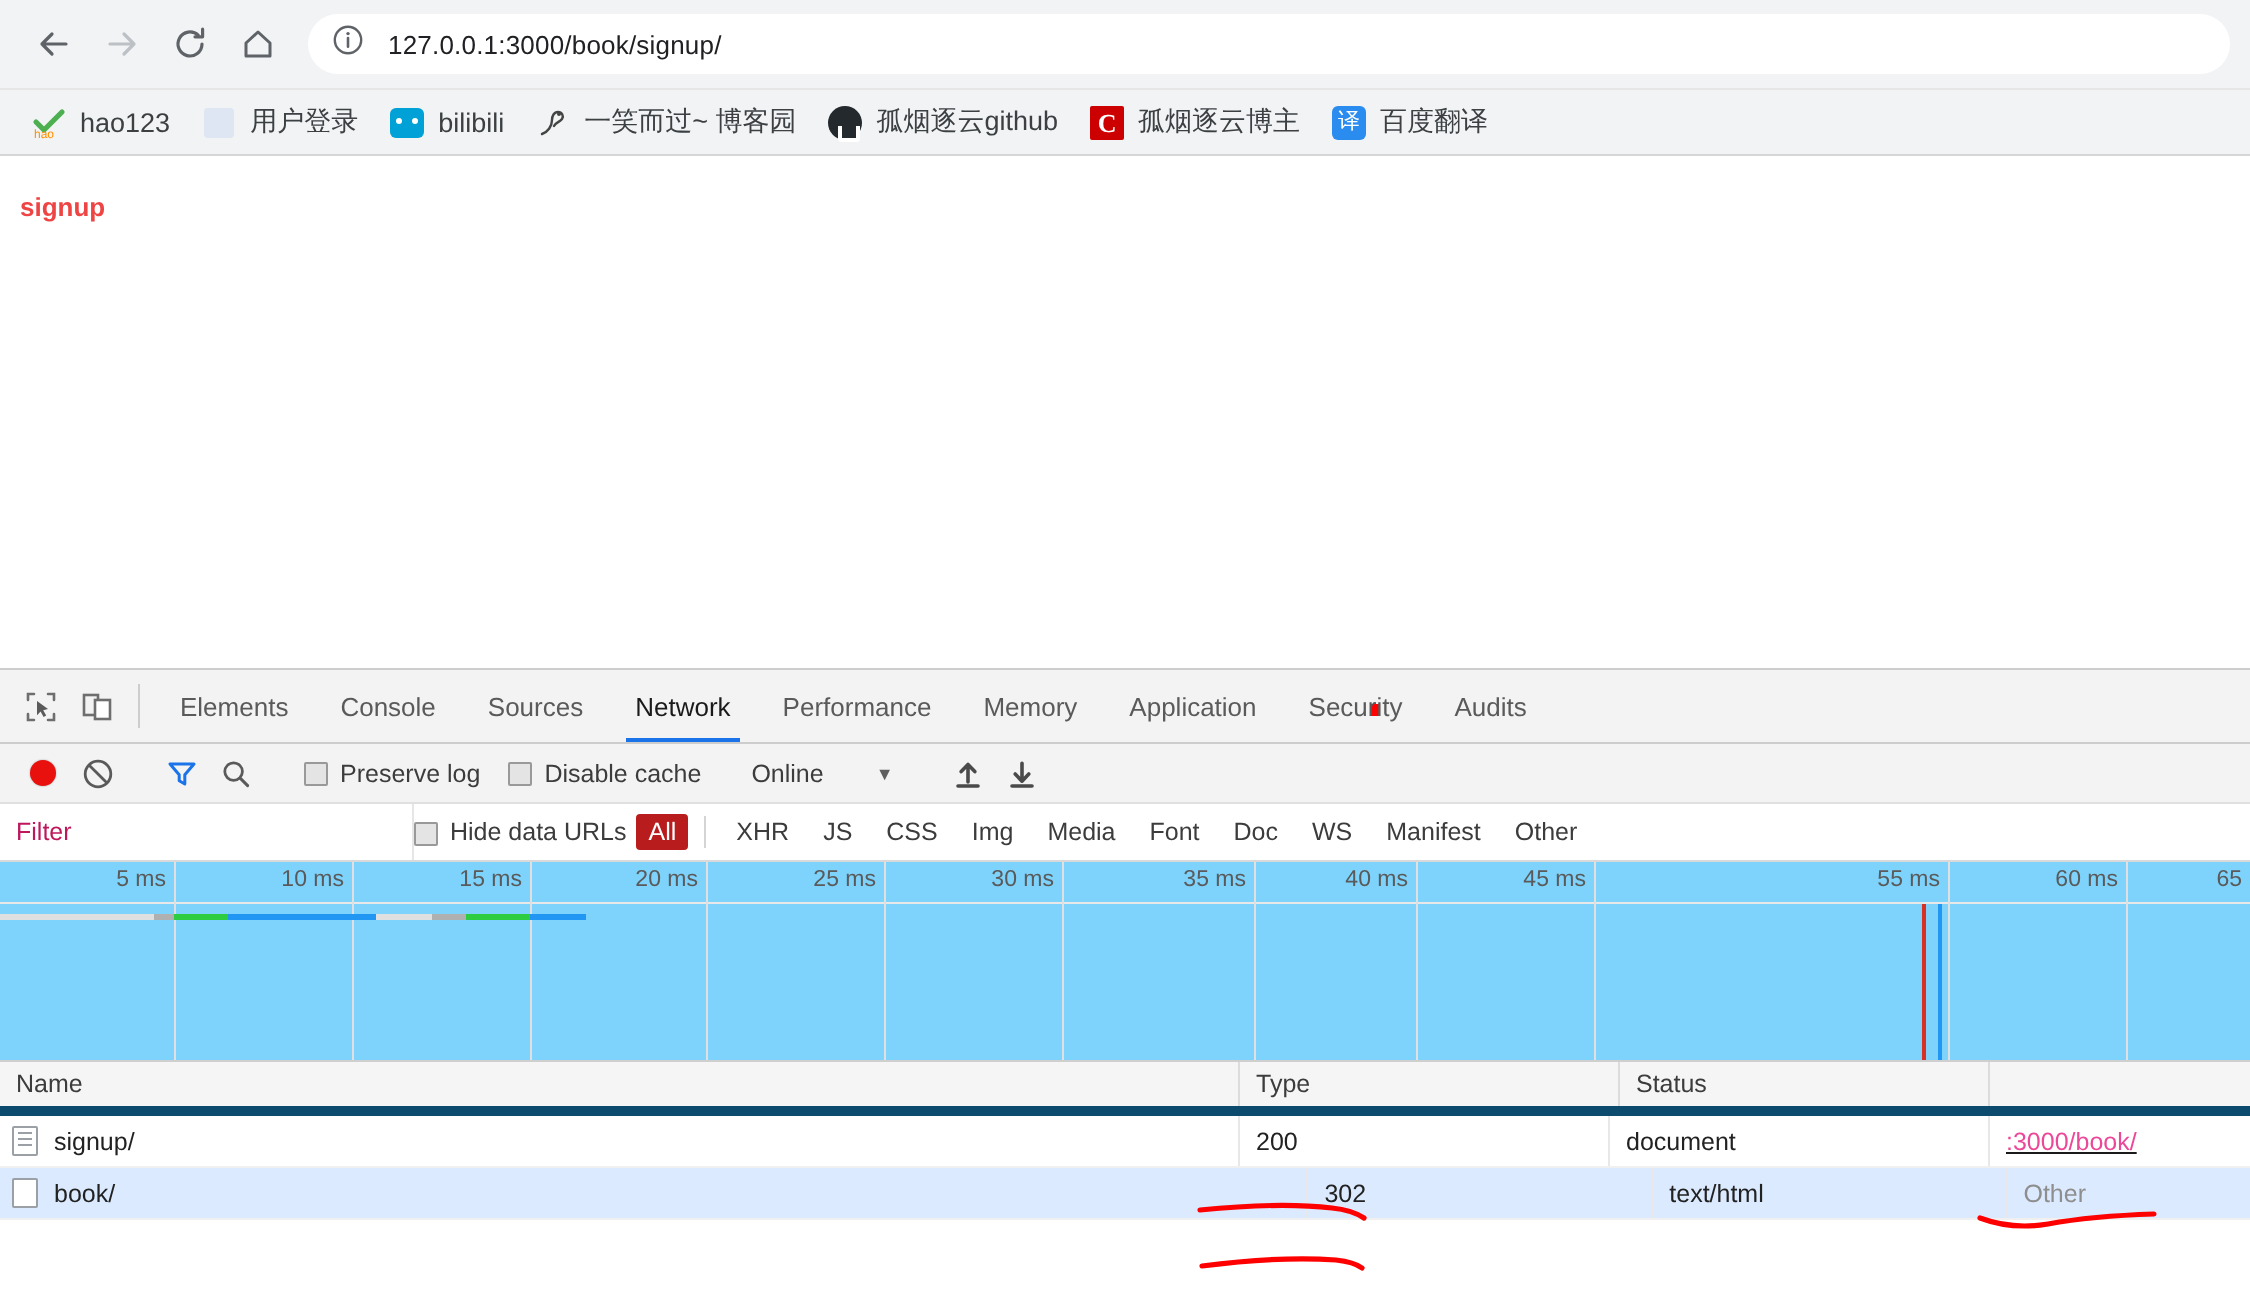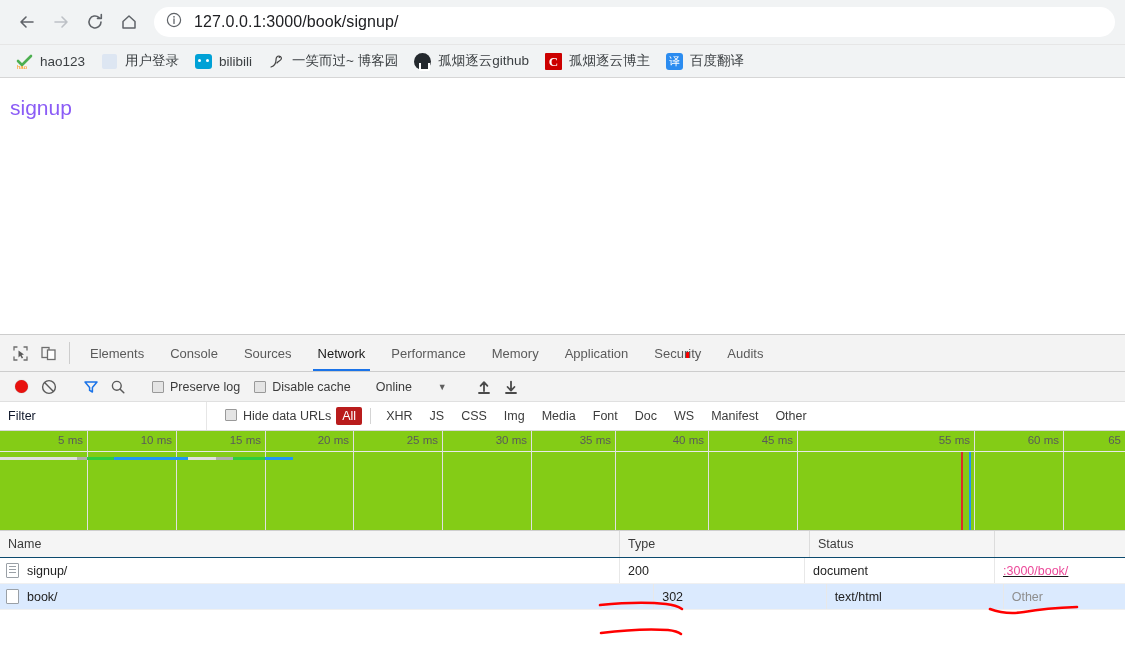--- a/index.html
+++ b/index.html
@@ -21,21 +21,21 @@
     border-radius: 50%; flex: 0 0 auto;
   }
   .nav-btn svg { display: block; }
   .omnibox {
     flex: 1 1 auto; height: 30px; background: #fff;
     border-radius: 16px; margin-left: 8px;
     display: flex; align-items: center; padding: 0 12px;
   }
   .omnibox .info-icon { flex: 0 0 auto; margin-right: 12px; }
   .omnibox-url {
-    font-size: 16px; color: #202124; letter-spacing: 0.1px;
+    font-size: 13px; color: #202124; letter-spacing: 0.1px;
     white-space: nowrap; overflow: hidden;
   }
 
   
   .bookmarks-bar {
     height: 33px; background: #f1f3f4;
     display: flex; align-items: center; padding: 0 8px;
     border-bottom: 1px solid #d6d6d6;
   }
   .bookmark {
@@ -79,21 +79,21 @@
     width: 17px; height: 17px; background: #2b8cf0;
     color: #fff; font-size: 11px; border-radius: 3px;
     display: flex; align-items: center; justify-content: center;
   }
 
   
   .page-content {
     height: 256px; background: #fff; position: relative;
     padding: 18px 10px;
   }
-  .page-heading { font-size: 21px; color: #8b5cf6; font-weight: normal; }
+  .page-heading { font-size: 13px; color: #ef4444; font-weight: bold; }
   .red-dot-annotation {
     position: absolute; left: 685px; top: 274px;
     width: 5px; height: 6px; background: #ff0000;
   }
 
   
   .devtools {
     border-top: 1px solid #cdcdcd; background: #fff;
     height: 301px; display: flex; flex-direction: column;
   }
@@ -153,39 +153,39 @@
   
   .filter-bar {
     height: 29px; background: #fff;
     border-bottom: 1px solid #d9d9d9;
     display: flex; align-items: center;
   }
   .filter-input {
     width: 207px; height: 100%; display: flex; align-items: center;
     padding-left: 8px; border-right: 1px solid #e6e6e6;
   }
-  .filter-input .ph { font-size: 12.5px; color: #0f172a; }
+  .filter-input .ph { font-size: 12.5px; color: #be185d; }
   .filter-check {
-    display: flex; align-items: flex-start; margin-left: 18px; flex: 0 0 auto;
+    display: flex; align-items: flex-end; flex: 0 0 auto;
   }
   .filter-check .box {
     width: 12px; height: 12px; border: 1px solid #999;
     background: #e4e4e4; border-radius: 1px; margin-right: 6px;
   }
   .filter-check .lbl { font-size: 12.5px; color: #3c3c3c; }
   .ftype {
     font-size: 12.5px; color: #3c3c3c; padding: 2px 6px;
     margin-left: 5px; border-radius: 2px; flex: 0 0 auto;
   }
   .ftype.sel { background: #b91c1c; color: #fff; }
   .fsep { width: 1px; height: 16px; background: #d4d4d4; margin: 0 4px 0 8px; }
 
   
   .overview {
-    height: 100px; background: #84cc16; position: relative;
+    height: 100px; background: #7dd3fc; position: relative;
     border-bottom: 1px solid #cfcfcf; overflow: hidden;
   }
   .ov-ruler {
     height: 21px; position: relative;
     border-bottom: 1px solid #e8e8e8;
   }
   .ov-tick {
     position: absolute; top: 0; height: 100px;
     border-right: 1px solid #e0e0e0;
   }
@@ -193,21 +193,21 @@
     position: absolute; right: 4px; top: 3px;
     font-size: 11.5px; color: #5a5a5a; white-space: nowrap;
   }
   .ov-bar { position: absolute; top: 26px; height: 3px; }
   .ev-line { position: absolute; top: 21px; width: 2px; height: 78px; }
 
   
   .net-table { flex: 1 1 auto; display: flex; flex-direction: column; }
   .th-row {
     height: 27px; background: #f5f5f5;
-    border-bottom: 1px solid #0c4a6e; display: flex;
+    border-bottom: 5px solid #0c4a6e; display: flex;
   }
   .th {
     font-size: 12.5px; color: #3c3c3c;
     display: flex; align-items: center; padding-left: 8px;
     border-right: 1px solid #dcdcdc;
   }
   .tr {
     height: 26px; display: flex; align-items: center;
     border-bottom: 1px solid #f0f0f0; position: relative;
   }
@@ -478,21 +478,21 @@
         </div>
       <div class="ov-tick" style="left:266px;width:88px">
           <span>20 ms</span>
         </div>
       <div class="ov-tick" style="left:354px;width:89px">
           <span>25 ms</span>
         </div>
       <div class="ov-tick" style="left:443px;width:89px">
           <span>30 ms</span>
         </div>
-      <div class="ov-tick" style="left:528px;width:88px">
+      <div class="ov-tick" style="left:540px;width:88px">
           <span>35 ms</span>
         </div>
       <div class="ov-tick" style="left:620px;width:89px">
           <span>40 ms</span>
         </div>
       <div class="ov-tick" style="left:709px;width:89px">
           <span>45 ms</span>
         </div>
       <div class="ov-tick" style="left:886px;width:89px">
           <span>55 ms</span>

